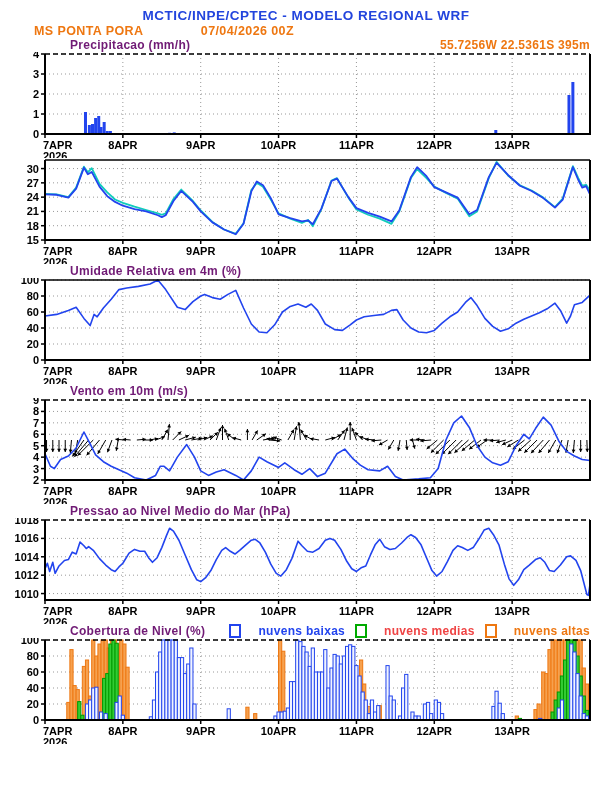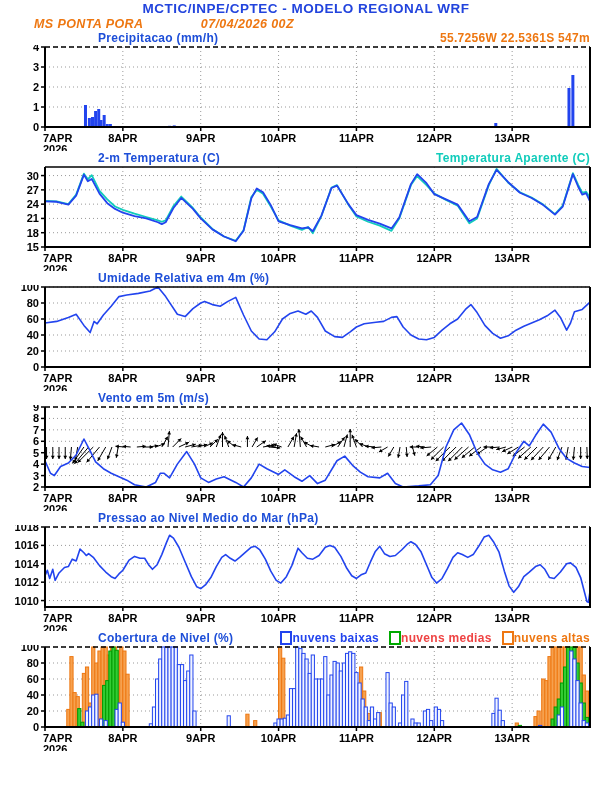--- a/index.html
+++ b/index.html
@@ -1,42 +1,42 @@
 <!DOCTYPE html>
 <html style="--header-blue: #2244dd; --accent-orange: #ee7711; --accent-cyan: #11ccbb; --line-blue: #2244ee; --green: #00aa00; --grid-gray: #999999;"><head>
 <meta charset="utf-8">
 <style>
   html,body{margin:0;padding:0;background:#fff;width:612px;height:792px;overflow:hidden;}
   body{font-family:"Liberation Sans", sans-serif;font-weight:bold;-webkit-font-smoothing:antialiased;}
-  .hdr{width:612px;text-align:center;color:var(--header-blue);font-size:13.5px;letter-spacing:.5px;margin-top:1px;}
-  .hdr2{width:528px;color:var(--accent-orange);font-size:12.5px;letter-spacing:.4px;margin-top:1px;padding-left:34px;box-sizing:border-box;text-align:left;font-style:italic;}
+  .hdr{width:612px;text-align:center;color:var(--header-blue);font-size:13.5px;letter-spacing:.5px;margin-top:8px;}
+  .hdr2{width:528px;color:var(--accent-orange);font-size:12.5px;letter-spacing:.4px;margin-top:1px;padding-left:34px;box-sizing:border-box;text-align:left;}
   .hdr2 .run{margin-left:54px;}
   .panel{width:612px;}
   .trow{display:flex;justify-content:space-between;align-items:flex-end;height:14px;padding:0 22px 0 70px;box-sizing:border-box;font-size:12px;letter-spacing:.3px;}
-  .ptitle{color:#1d4ed8;margin-left:28px;}
+  .ptitle{color:#701a75;}
   .rlab-orange{color:var(--accent-orange);}
   .rlab-cyan{color:var(--accent-cyan);}
   .legend{display:flex;gap:10px;align-items:center;font-size:12px;}
-  .legend .item{display:flex;align-items:center;gap:0;}
+  .legend .item{display:flex;align-items:center;gap:17px;}
   .sw{width:8px;height:10px;border:2px solid #000;background:#fff;display:inline-block;}
   svg{display:block;}
 </style>
 </head>
 <body>
 
 <div class="hdr">MCTIC/INPE/CPTEC - MODELO REGIONAL WRF</div>
 <div class="hdr2">
   <span>MS PONTA PORA</span>
   <span class="run">07/04/2026 00Z</span>
 </div>
 
 <div class="panel">
   <div class="trow">
     <span class="ptitle">Precipitacao (mm/h)</span>
-    <span class="rlab-orange">55.7256W 22.5361S 547m</span>
+    <span class="rlab-orange">55.7256W 22.5361S 395m</span>
   </div>
   <svg id="plot-precip" width="612" height="106">
       <line x1="45" y1="82" x2="590" y2="82" stroke="#999999" stroke-width="1" stroke-dasharray="1,3"></line>
       <line x1="45" y1="62" x2="590" y2="62" stroke="#999999" stroke-width="1" stroke-dasharray="1,3"></line>
       <line x1="45" y1="42" x2="590" y2="42" stroke="#999999" stroke-width="1" stroke-dasharray="1,3"></line>
       <line x1="45" y1="22" x2="590" y2="22" stroke="#999999" stroke-width="1" stroke-dasharray="1,3"></line>
       <line x1="45" y1="2" x2="590" y2="2" stroke="#999999" stroke-width="1" stroke-dasharray="1,3"></line>
       <line x1="122.85714285714285" y1="2" x2="122.85714285714285" y2="82" stroke="#999999" stroke-width="1" stroke-dasharray="1,3"></line>
       <line x1="200.7142857142857" y1="2" x2="200.7142857142857" y2="82" stroke="#999999" stroke-width="1" stroke-dasharray="1,3"></line>
       <line x1="278.57142857142856" y1="2" x2="278.57142857142856" y2="82" stroke="#999999" stroke-width="1" stroke-dasharray="1,3"></line>
@@ -85,24 +85,20 @@
       <line x1="356.4285714285714" y1="82" x2="356.4285714285714" y2="86" stroke="#000" stroke-width="1.5"></line>
       <text x="356.4285714285714" y="97" text-anchor="middle" font-size="11" font-weight="bold" fill="#000">11APR</text>
       <line x1="434.2857142857143" y1="82" x2="434.2857142857143" y2="86" stroke="#000" stroke-width="1.5"></line>
       <text x="434.2857142857143" y="97" text-anchor="middle" font-size="11" font-weight="bold" fill="#000">12APR</text>
       <line x1="512.1428571428571" y1="82" x2="512.1428571428571" y2="86" stroke="#000" stroke-width="1.5"></line>
       <text x="512.1428571428571" y="97" text-anchor="middle" font-size="11" font-weight="bold" fill="#000">13APR</text>
     </svg>
 </div>
 
 <div class="panel">
-  <div class="trow">
-    <span class="ptitle">2-m Temperatura (C)</span>
-    <span class="rlab-cyan">Temperatura Aparente (C)</span>
-  </div>
   <svg id="plot-temp" width="612" height="106">
       <line x1="45" y1="82" x2="590" y2="82" stroke="#999999" stroke-width="1" stroke-dasharray="1,3"></line>
       <line x1="45" y1="67.71428571428571" x2="590" y2="67.71428571428571" stroke="#999999" stroke-width="1" stroke-dasharray="1,3"></line>
       <line x1="45" y1="53.42857142857143" x2="590" y2="53.42857142857143" stroke="#999999" stroke-width="1" stroke-dasharray="1,3"></line>
       <line x1="45" y1="39.142857142857146" x2="590" y2="39.142857142857146" stroke="#999999" stroke-width="1" stroke-dasharray="1,3"></line>
       <line x1="45" y1="24.85714285714286" x2="590" y2="24.85714285714286" stroke="#999999" stroke-width="1" stroke-dasharray="1,3"></line>
       <line x1="45" y1="10.571428571428575" x2="590" y2="10.571428571428575" stroke="#999999" stroke-width="1" stroke-dasharray="1,3"></line>
       <line x1="122.85714285714285" y1="2" x2="122.85714285714285" y2="82" stroke="#999999" stroke-width="1" stroke-dasharray="1,3"></line>
       <line x1="200.7142857142857" y1="2" x2="200.7142857142857" y2="82" stroke="#999999" stroke-width="1" stroke-dasharray="1,3"></line>
       <line x1="278.57142857142856" y1="2" x2="278.57142857142856" y2="82" stroke="#999999" stroke-width="1" stroke-dasharray="1,3"></line>
@@ -188,21 +184,21 @@
       <text x="356.4285714285714" y="97" text-anchor="middle" font-size="11" font-weight="bold" fill="#000">11APR</text>
       <line x1="434.2857142857143" y1="82" x2="434.2857142857143" y2="86" stroke="#000" stroke-width="1.5"></line>
       <text x="434.2857142857143" y="97" text-anchor="middle" font-size="11" font-weight="bold" fill="#000">12APR</text>
       <line x1="512.1428571428571" y1="82" x2="512.1428571428571" y2="86" stroke="#000" stroke-width="1.5"></line>
       <text x="512.1428571428571" y="97" text-anchor="middle" font-size="11" font-weight="bold" fill="#000">13APR</text>
     </svg>
 </div>
 
 <div class="panel">
   <div class="trow">
-    <span class="ptitle">Vento em 5m (m/s)</span>
+    <span class="ptitle">Vento em 10m (m/s)</span>
   </div>
   <svg id="plot-wind" width="612" height="106">
       <line x1="45" y1="82" x2="590" y2="82" stroke="#999999" stroke-width="1" stroke-dasharray="1,3"></line>
       <line x1="45" y1="70.57142857142857" x2="590" y2="70.57142857142857" stroke="#999999" stroke-width="1" stroke-dasharray="1,3"></line>
       <line x1="45" y1="59.142857142857146" x2="590" y2="59.142857142857146" stroke="#999999" stroke-width="1" stroke-dasharray="1,3"></line>
       <line x1="45" y1="47.71428571428571" x2="590" y2="47.71428571428571" stroke="#999999" stroke-width="1" stroke-dasharray="1,3"></line>
       <line x1="45" y1="36.285714285714285" x2="590" y2="36.285714285714285" stroke="#999999" stroke-width="1" stroke-dasharray="1,3"></line>
       <line x1="45" y1="24.857142857142854" x2="590" y2="24.857142857142854" stroke="#999999" stroke-width="1" stroke-dasharray="1,3"></line>
       <line x1="45" y1="13.428571428571427" x2="590" y2="13.428571428571427" stroke="#999999" stroke-width="1" stroke-dasharray="1,3"></line>
       <line x1="45" y1="2" x2="590" y2="2" stroke="#999999" stroke-width="1" stroke-dasharray="1,3"></line>

